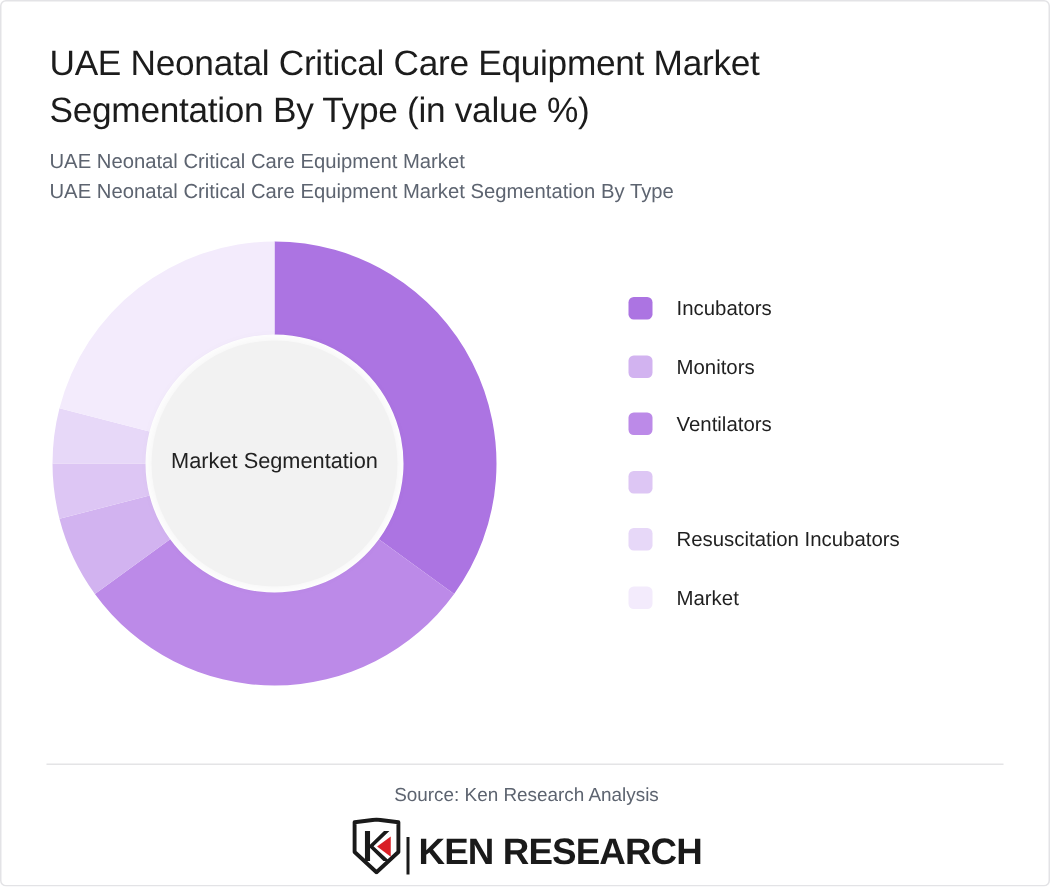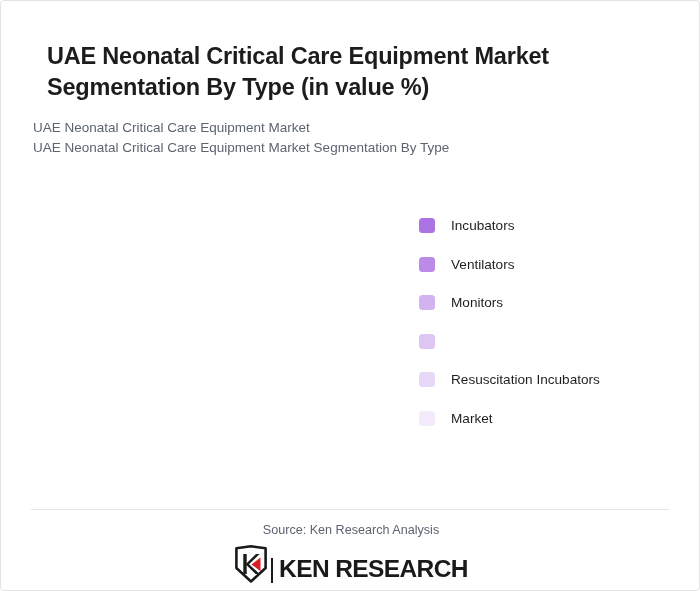--- a/index.html
+++ b/index.html
@@ -23,25 +23,25 @@
     border-radius: 4px;
     overflow: hidden;
   }
 
   
   .header {
     padding: 26px 30px 0 32px;
   }
   .chart-title {
     font-size: 23.5px;
-    font-weight: bold;
+    font-weight: normal;
     color: #1c1c1c;
     line-height: 1.33;
     letter-spacing: -0.2px;
-    margin: 14px;
+    margin: 0;
     max-width: 560px;
   }
   .subtitle-block {
     margin-top: 8px;
   }
   .subtitle {
     font-size: 13.5px;
     color: #5d6470;
     line-height: 1.52;
     margin: 0;
@@ -171,33 +171,46 @@
   <div class="header">
     <h1 class="chart-title">UAE Neonatal Critical Care Equipment Market Segmentation By Type (in value %)</h1>
     <div class="subtitle-block">
       <p class="subtitle">UAE Neonatal Critical Care Equipment Market</p>
       <p class="subtitle">UAE Neonatal Critical Care Equipment Market Segmentation By Type</p>
     </div>
   </div>
 
   <div class="body-area">
 
+    <div class="donut-wrap">
+      <svg class="donut" id="donut-svg" viewBox="0 0 300 300">
+          <path d="M 150 2 A 148 148 0 0 1 269.7345151674922 236.99221733928601 L 219.57546151624547 200.5495316971527 A 86 86 0 0 0 150 64 Z" fill="#ac74e2"></path>
+          <path d="M 269.7345151674922 236.99221733928601 A 148 148 0 0 1 30.265484832507795 236.99221733928604 L 80.42453848375453 200.5495316971527 A 86 86 0 0 0 219.57546151624547 200.5495316971527 Z" fill="#bc8ae8"></path>
+          <path d="M 30.265484832507795 236.99221733928604 A 148 148 0 0 1 6.649692152962615 186.80610330039858 L 66.70184814293773 171.38733029617754 A 86 86 0 0 0 80.42453848375453 200.5495316971527 Z" fill="#d2b3f0"></path>
+          <path d="M 6.649692152962615 186.80610330039858 A 148 148 0 0 1 2 150.00000000000003 L 64 150 A 86 86 0 0 0 66.70184814293773 171.38733029617754 Z" fill="#ddc6f4"></path>
+          <path d="M 2 150.00000000000003 A 148 148 0 0 1 6.6496921529625865 113.19389669960145 L 66.70184814293773 128.61266970382246 A 86 86 0 0 0 64 150 Z" fill="#e7d8f8"></path>
+          <path d="M 6.6496921529625865 113.19389669960145 A 148 148 0 0 1 149.99999999999997 2 L 149.99999999999997 64 A 86 86 0 0 0 66.70184814293773 128.61266970382246 Z" fill="#f3ebfc"></path>
+        </svg>
+      <div class="donut-hub">
+        <span class="hub-label">Market Segmentation</span>
+      </div>
+    </div>
 
     <div class="legend" id="legend">
         <div class="legend-item">
           <span class="legend-swatch" style="background: rgb(172, 116, 226);"></span>
           <span class="legend-label">Incubators</span>
         </div>
         <div class="legend-item">
+          <span class="legend-swatch" style="background: rgb(210, 179, 240);"></span>
+          <span class="legend-label">Monitors</span>
+        </div>
+        <div class="legend-item">
           <span class="legend-swatch" style="background: rgb(188, 138, 232);"></span>
           <span class="legend-label">Ventilators</span>
-        </div>
-        <div class="legend-item">
-          <span class="legend-swatch" style="background: rgb(210, 179, 240);"></span>
-          <span class="legend-label">Monitors</span>
         </div>
         <div class="legend-item">
           <span class="legend-swatch" style="background: rgb(221, 198, 244);"></span>
         </div>
         <div class="legend-item">
           <span class="legend-swatch" style="background: rgb(231, 216, 248);"></span>
           <span class="legend-label">Resuscitation Incubators</span>
         </div>
         <div class="legend-item">
           <span class="legend-swatch" style="background: rgb(243, 235, 252);"></span>

